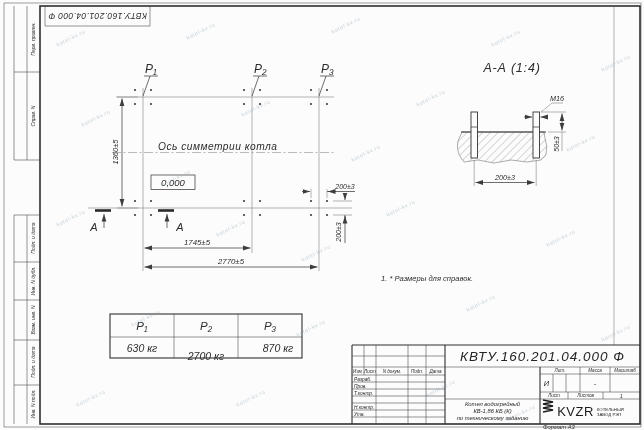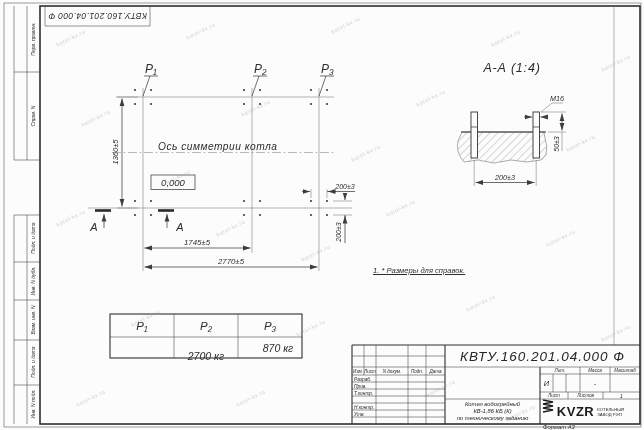--- a/index.html
+++ b/index.html
@@ -24,28 +24,28 @@
   
   .wm{position:absolute;transform:rotate(-26deg);font:5.5px "Liberation Sans",sans-serif;
       color:#8fa6b5;opacity:.5;letter-spacing:.6px;pointer-events:none;font-style:normal;}
   
   .vlab{position:absolute;font-size:5px;font-style:italic;white-space:nowrap;
         transform:translate(-50%,-50%) rotate(-90deg);}
   #corner-des{left:45px;top:6px;width:105px;height:20px;font-size:8.5px;
         transform:rotate(180deg);letter-spacing:.4px;}
   
   #notes{position:absolute;left:358px;top:262px;width:254px;}
-  #notes p{margin:4px;font:italic 7.6px/9.3px "Liberation Sans",sans-serif;text-indent:11px;color:#2e2e2e;text-decoration:underline;}
+  #notes p{margin:12px;font:italic 7.6px/9.3px "Liberation Sans",sans-serif;text-indent:11px;color:#2e2e2e;}
   
   .tcell{position:absolute;font-style:italic;}
   
   .tb{position:absolute;font-style:italic;color:#262626;}
   #logo{position:absolute;left:541px;top:399px;width:99px;height:25px;
         display:flex;align-items:center;justify-content:center;gap:3px;}
-  #logo .kv{font-weight:bold;font-size:13px;font-style:normal;letter-spacing:.5px;color:#1c1c1c;text-align:center;}
+  #logo .kv{font-weight:normal;font-size:13px;font-style:normal;letter-spacing:.5px;color:#1c1c1c;text-align:center;}
   #logo .co{display:flex;flex-direction:column;font-size:4.3px;line-height:5px;font-style:normal;color:#1c1c1c;}
 </style>
 </head>
 <body>
 
 <div id="sheet">
 
   <svg width="644" height="430" viewBox="0 0 644 430">
     <defs>
       <marker id="arw" markerWidth="8" markerHeight="6" refX="7.5" refY="3" orient="auto-start-reverse" markerUnits="userSpaceOnUse">
@@ -201,20 +201,21 @@
   <div class="vlab" style="left:33px;top:362px;">Подп. и дата</div>
   <div class="vlab" style="left:33px;top:404px;">Инв. N подл.</div>
 
   <div id="notes">
     <p>1. * Размеры для справок.</p>
   </div>
 
   <div class="tcell ctr" style="left:110px;top:314px;width:64px;height:23px;font-size:11.5px;">P₁</div>
   <div class="tcell ctr" style="left:174px;top:314px;width:64px;height:23px;font-size:11.5px;">P₂</div>
   <div class="tcell ctr" style="left:238px;top:314px;width:64px;height:23px;font-size:11.5px;">P₃</div>
+  <div class="tcell ctr" style="left:110px;top:337px;width:64px;height:21px;font-size:10.5px;">630 кг</div>
   <div class="tcell ctr" style="left:174px;top:337px;width:64px;height:38px;font-size:10.5px;">2700 кг</div>
   <div class="tcell ctr" style="left:238px;top:337px;width:80px;height:21px;font-size:10.5px;">870 кг</div>
 
   <div class="tb ctr" style="left:445px;top:345px;width:195px;height:22px;font-size:13.5px;letter-spacing:1px;">КВТУ.160.201.04.000 Ф</div>
 
   <div class="tb" style="left:445px;top:401px;width:95px;text-align:center;font-size:5.8px;line-height:7px;">
     <div>Котел водогрейный</div>
     <div>КВ-1,86 КБ (К)</div>
     <div>по техническому заданию</div>
   </div>

